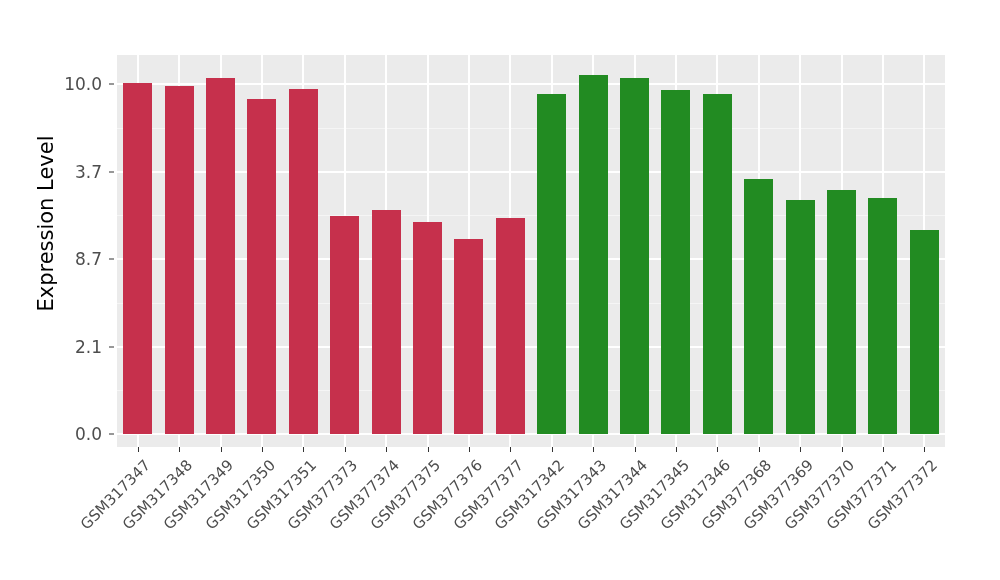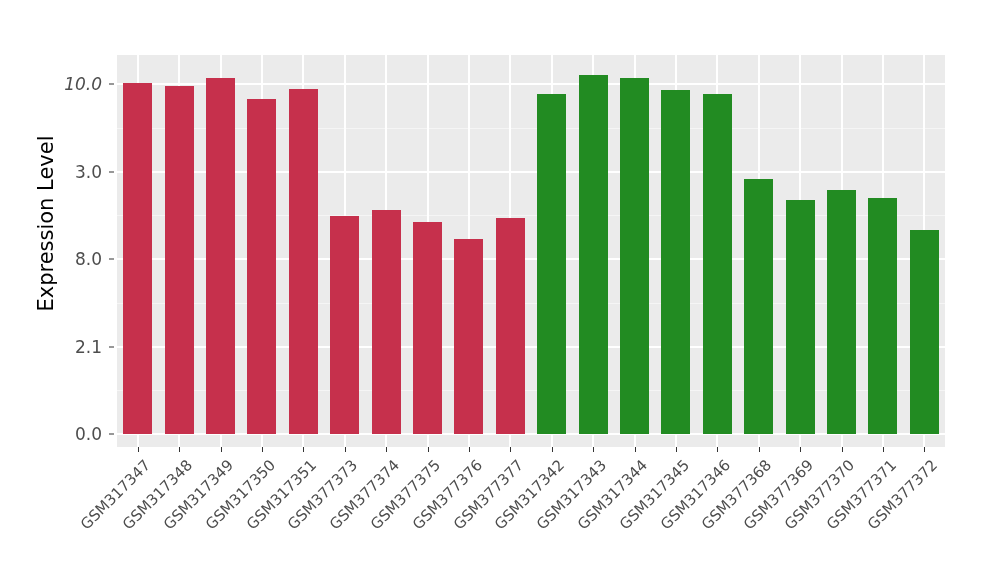--- a/index.html
+++ b/index.html
@@ -283,19 +283,19 @@
       <div class="x-tick-mark" style="left: 924.3px;"></div>
       <div class="x-label-wrap" style="left: 928.3px;">
         <div class="x-label-inner">GSM377372</div>
       </div>
     </div>
 
 <div class="y-tick-label" style="position: absolute; left: 40px; width: 62px; top: 434px;">0.0</div>
     <div class="y-tick-mark" style="position: absolute; left: 109px; top: 434px;"></div>
     <div class="y-tick-label" style="position: absolute; left: 40px; width: 62px; top: 346.5px;">2.1</div>
     <div class="y-tick-mark" style="position: absolute; left: 109px; top: 346.5px;"></div>
-    <div class="y-tick-label" style="position: absolute; left: 40px; width: 62px; top: 259px;">8.0</div>
+    <div class="y-tick-label" style="position: absolute; left: 40px; width: 62px; top: 259px;">8.7</div>
     <div class="y-tick-mark" style="position: absolute; left: 109px; top: 259px;"></div>
-    <div class="y-tick-label" style="position: absolute; left: 40px; width: 62px; top: 171.5px;">3.0</div>
+    <div class="y-tick-label" style="position: absolute; left: 40px; width: 62px; top: 171.5px;">3.7</div>
     <div class="y-tick-mark" style="position: absolute; left: 109px; top: 171.5px;"></div>
-    <div class="y-tick-label" style="position: absolute; left: 40px; width: 62px; top: 84px; font-style: italic;">10.0</div>
+    <div class="y-tick-label" style="position: absolute; left: 40px; width: 62px; top: 84px;">10.0</div>
     <div class="y-tick-mark" style="position: absolute; left: 109px; top: 84px;"></div>
   </div>
 
 </body></html>

